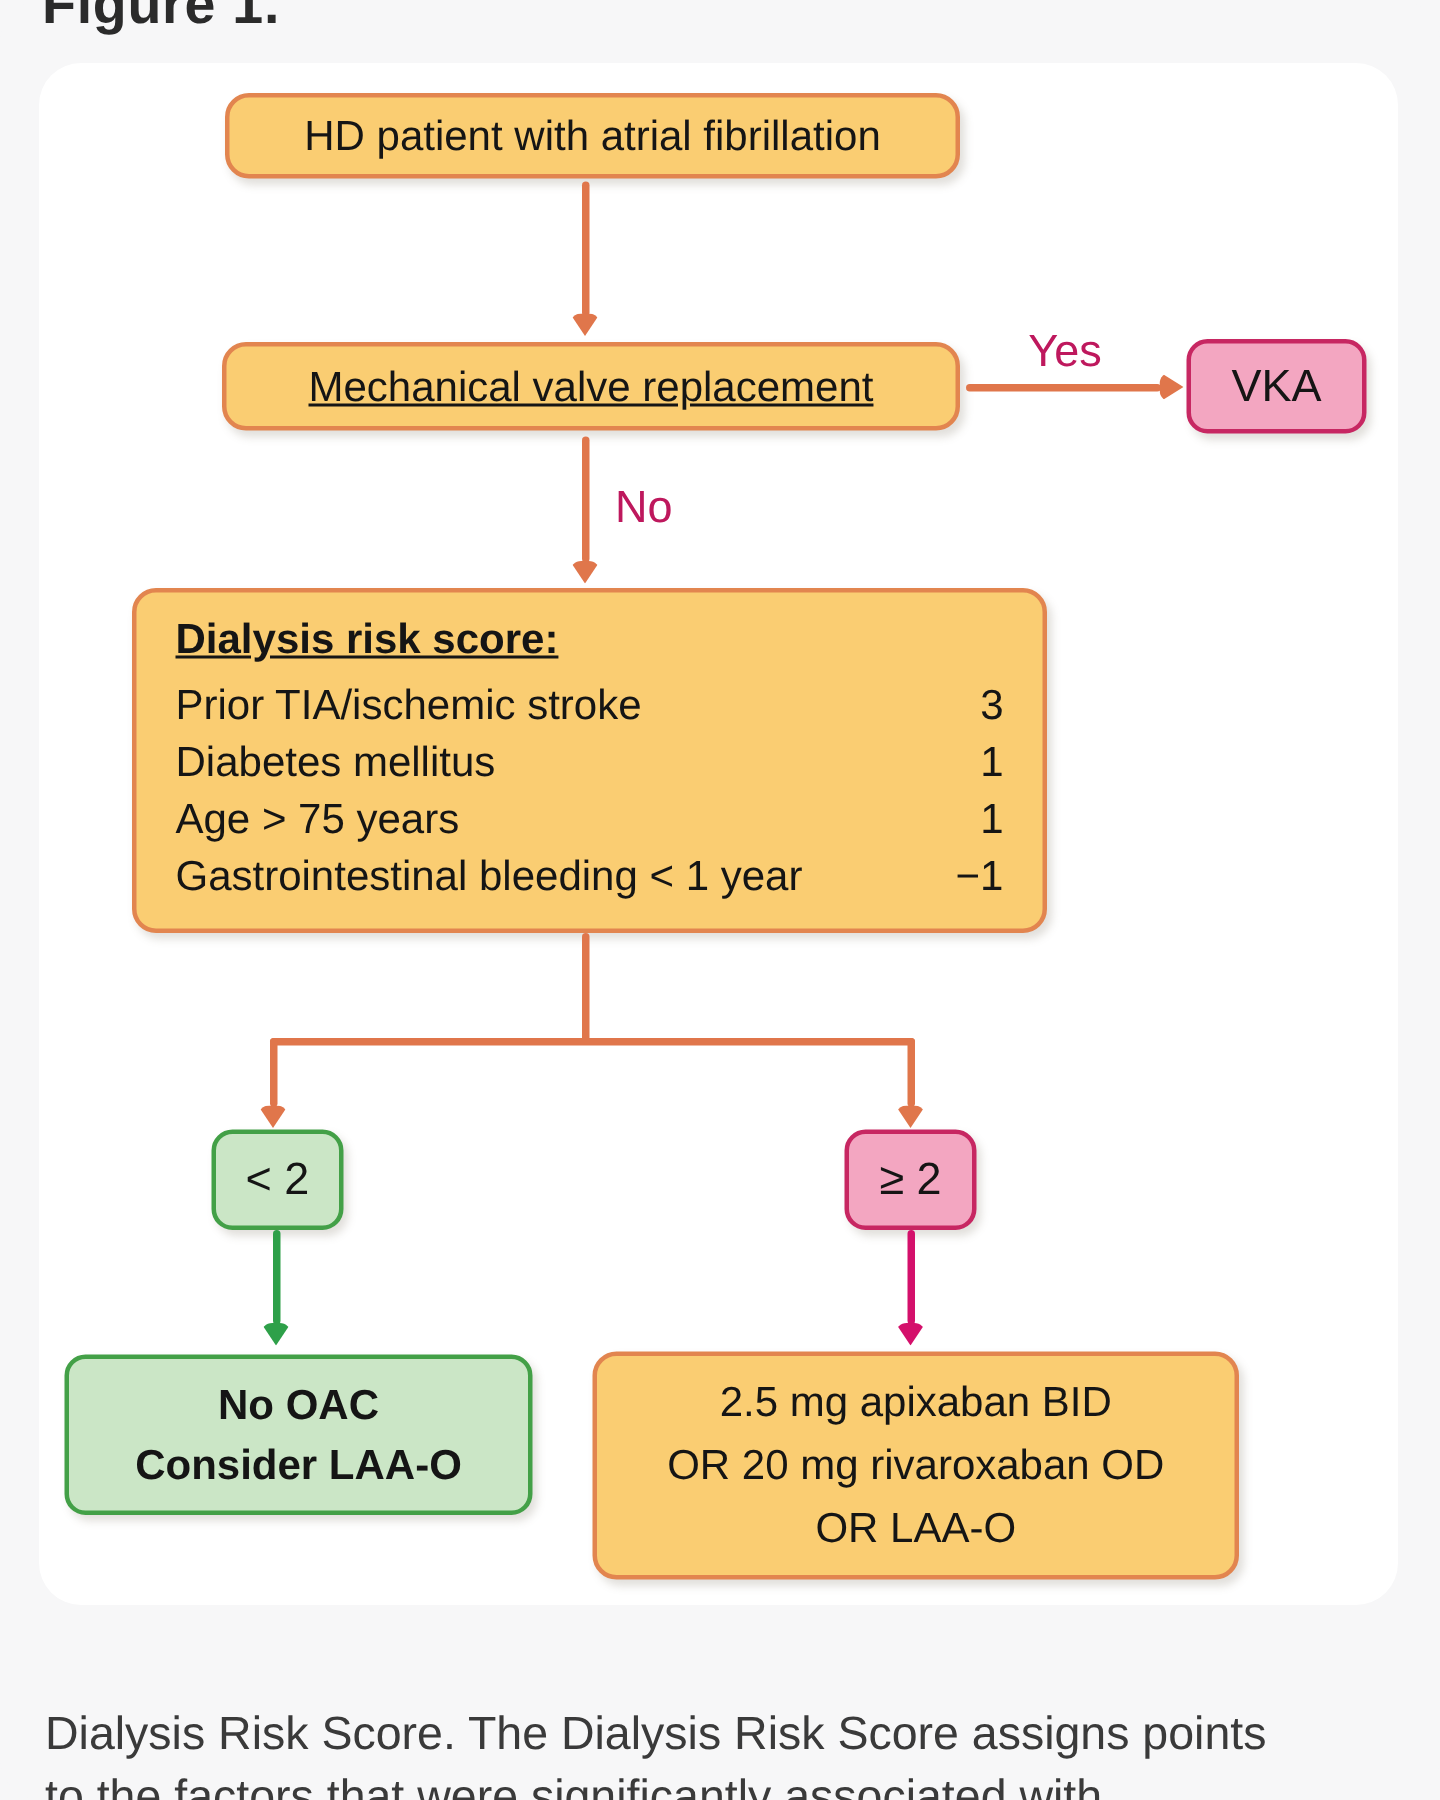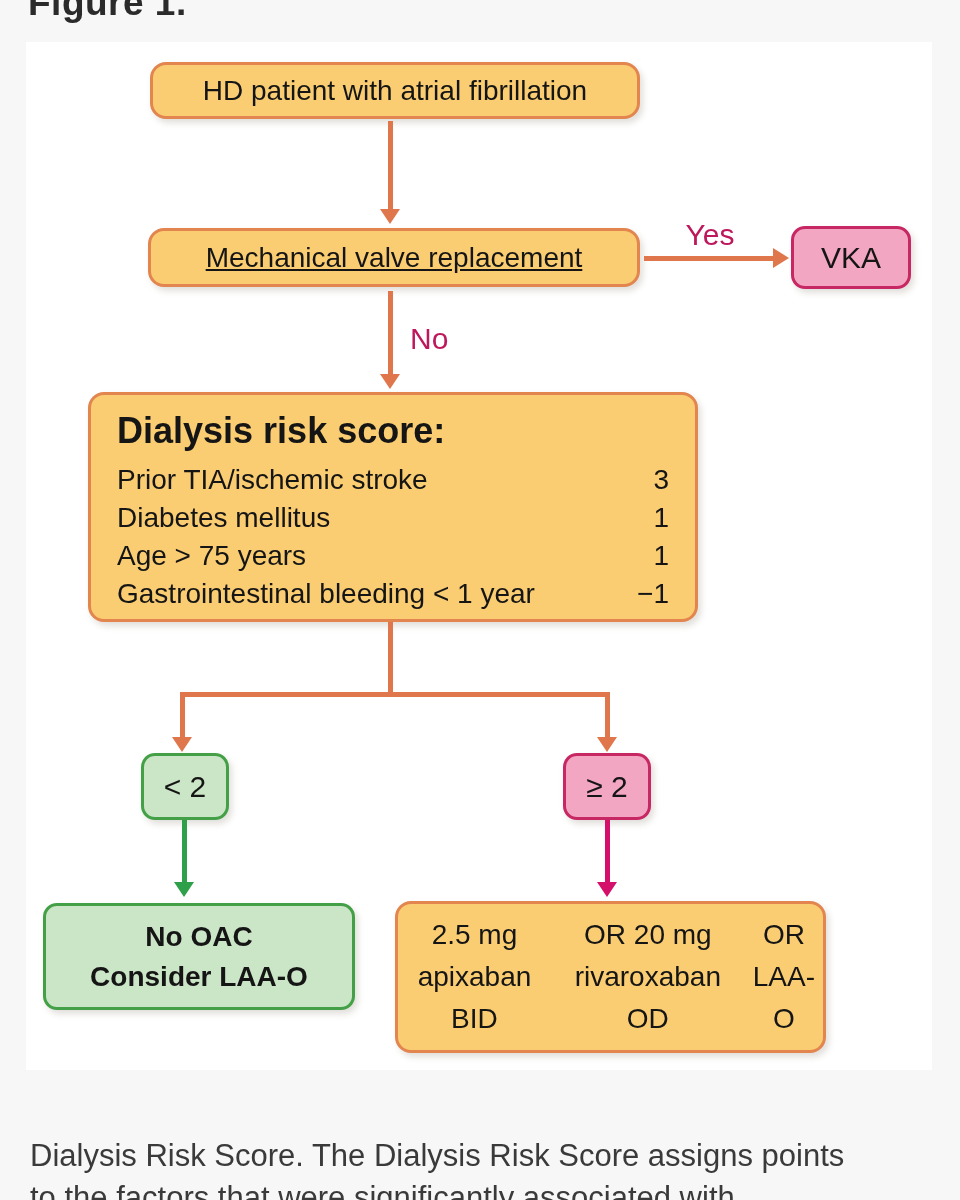--- a/index.html
+++ b/index.html
@@ -1,46 +1,46 @@
 <!DOCTYPE html>
 <html style="--box-yellow-fill: #FACD72; --box-yellow-border: #E2854F; --box-pink-fill: #F3A6C1; --box-pink-border: #C72762; --box-green-fill: #CBE6C6; --box-green-border: #43A047; --arrow-orange: #E0764B; --arrow-green: #2EA049; --arrow-pink: #D4106B;"><head>
 <meta charset="utf-8">
 <style>
   :root{
     --box-yellow-fill:#FACD72; --box-yellow-border:#E2854F;
     --box-pink-fill:#F3A6C1;  --box-pink-border:#C72762;
     --box-green-fill:#CBE6C6; --box-green-border:#43A047;
     --arrow-orange:#E0764B;   --arrow-green:#2EA049;   --arrow-pink:#D4106B;
   }
-  *{margin:0;padding:0;box-sizing:border-box;}
+  *{margin:0;padding:0;box-sizing:border-box;border-radius:28px;}
   html,body{background:#f7f7f8;}
   .page{position:relative;width:960px;height:1200px;overflow:hidden;
         background:#f7f7f8;font-family:"Liberation Sans",sans-serif;color:#111;}
   .figure-label{position:absolute;left:28px;top:-18px;font-size:37px;font-weight:800;
         color:#2b2b2b;letter-spacing:.5px;}
   .panel{position:absolute;left:26px;top:42px;width:906px;height:1028px;background:#ffffff;}
 
   .node{position:absolute;display:flex;align-items:center;justify-content:center;
         text-align:center;font-size:28px;color:#151515;
         box-shadow:3px 4px 6px rgba(120,110,90,.22);}
   .yellow{background:var(--box-yellow-fill);border:3px solid var(--box-yellow-border);border-radius:16px;}
   .pink  {background:var(--box-pink-fill);  border:3px solid var(--box-pink-border);  border-radius:14px;}
   .green {background:var(--box-green-fill); border:3px solid var(--box-green-border); border-radius:14px;}
 
   .box-hd   {left:150px;top:62px; width:490px;height:57px;}
   .box-valve{left:148px;top:228px;width:492px;height:59px;text-decoration:underline;}
   .box-vka  {left:791px;top:226px;width:120px;height:63px;font-size:30px;}
   .box-score{left:88px; top:392px;width:610px;height:230px;display:block;text-align:left;
              padding:15px 26px;border-radius:16px;}
-  .score-title{font-weight:bold;font-size:36px;margin-bottom:9px;}
+  .score-title{font-weight:bold;font-size:28px;margin-bottom:9px;text-decoration:underline;}
   .score-row{display:flex;justify-content:space-between;font-size:28px;line-height:38px;}
   .box-lt2  {left:141px;top:753px;width:88px;height:67px;font-size:30px;}
   .box-ge2  {left:563px;top:753px;width:88px;height:67px;font-size:30px;}
   .box-nooac{left:43px; top:903px;width:312px;height:107px;flex-direction:column;line-height:40px;font-weight:bold;}
-  .box-apix {left:395px;top:901px;width:431px;height:152px;flex-direction:row;line-height:42px;}
+  .box-apix {left:395px;top:901px;width:431px;height:152px;flex-direction:column;line-height:42px;}
 
   .edge-label{position:absolute;font-size:30px;color:#be185d;}
   .lbl-yes{left:678px;top:218px;width:64px;text-align:center;}
   .lbl-no {left:410px;top:322px;}
 
   .shaft-v{position:absolute;width:5px;}
   .shaft-h{position:absolute;height:5px;}
   .orange{background:var(--arrow-orange);}
   .greenline{background:var(--arrow-green);}
   .pinkline{background:var(--arrow-pink);}

